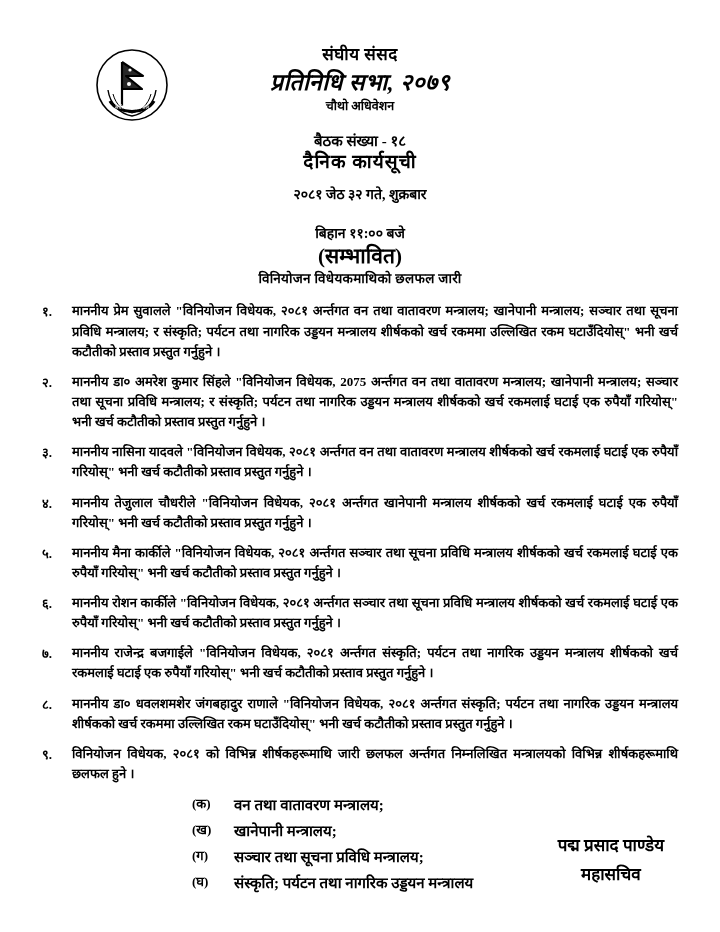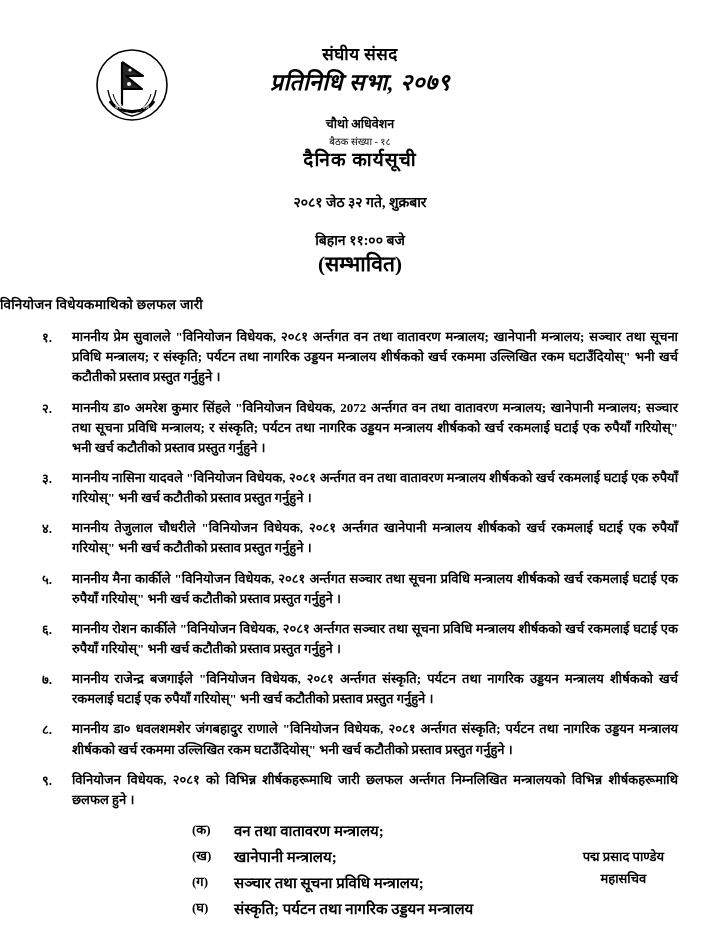--- a/index.html
+++ b/index.html
@@ -48,53 +48,53 @@
   .line-sabha {
     font-size: 23px;
     font-weight: bold;
     margin-top: 4px;
     letter-spacing: 0.5px;
     font-style: italic;
   }
   .line-adhiveshan {
     font-size: 12.5px;
     font-weight: bold;
-    margin-top: 19px;
+    margin-top: 1px;
   }
   .line-baithak {
-    font-size: 10px;
-    font-weight: normal;
-    margin-top: 3px;
+    font-size: 15px;
+    font-weight: bold;
+    margin-top: 17px;
   }
   .line-karyasuchi {
     font-size: 19px;
     font-weight: bold;
     letter-spacing: 1px;
   }
   .line-date {
     font-size: 14px;
     font-weight: bold;
-    margin-top: 22px;
+    margin-top: 12px;
   }
   .line-time {
     font-size: 14px;
     font-weight: bold;
     margin-top: 21px;
   }
   .line-sambhavit {
     font-size: 21px;
     font-weight: bold;
     margin-top: 1px;
   }
 
   
   .subtitle {
+    text-align: center;
     font-size: 13.5px;
     font-weight: bold;
-    margin-top: 18px;
     letter-spacing: 0.3px;
   }
 
   
   .items {
     margin: 14px 42px 0 42px;
   }
   .item {
     display: flex;
     align-items: flex-start;
@@ -134,21 +134,21 @@
     font-size: 15px;
     font-weight: bold;
   }
 
   
   .signature {
     position: absolute;
     right: 56px;
     bottom: 42px;
     text-align: center;
-    font-size: 13px;
+    font-size: 17px;
     font-weight: bold;
     line-height: 1.7;
   }
 </style>
 </head>
 <body>
 
 <div class="page">
 
   <div class="emblem">
@@ -184,21 +184,21 @@
 
   <div class="items">
 
     <div class="item">
       <div class="item-num">१.</div>
       <div class="item-text">माननीय प्रेम सुवालले "विनियोजन विधेयक, २०८१ अर्न्तगत वन तथा वातावरण मन्त्रालय; खानेपानी मन्त्रालय; सञ्चार तथा सूचना प्रविधि मन्त्रालय; र संस्कृति; पर्यटन तथा नागरिक उड्डयन मन्त्रालय शीर्षकको खर्च रकममा उल्लिखित रकम घटाउँदियोस्" भनी खर्च कटौतीको प्रस्ताव प्रस्तुत गर्नुहुने ।</div>
     </div>
 
     <div class="item">
       <div class="item-num">२.</div>
-      <div class="item-text">माननीय डा० अमरेश कुमार सिंहले "विनियोजन विधेयक, 2072 अर्न्तगत वन तथा वातावरण मन्त्रालय; खानेपानी मन्त्रालय; सञ्चार तथा सूचना प्रविधि मन्त्रालय; र संस्कृति; पर्यटन तथा नागरिक उड्डयन मन्त्रालय शीर्षकको खर्च रकमलाई घटाई एक रुपैयाँ गरियोस्" भनी खर्च कटौतीको प्रस्ताव प्रस्तुत गर्नुहुने ।</div>
+      <div class="item-text">माननीय डा० अमरेश कुमार सिंहले "विनियोजन विधेयक, 2075 अर्न्तगत वन तथा वातावरण मन्त्रालय; खानेपानी मन्त्रालय; सञ्चार तथा सूचना प्रविधि मन्त्रालय; र संस्कृति; पर्यटन तथा नागरिक उड्डयन मन्त्रालय शीर्षकको खर्च रकमलाई घटाई एक रुपैयाँ गरियोस्" भनी खर्च कटौतीको प्रस्ताव प्रस्तुत गर्नुहुने ।</div>
     </div>
 
     <div class="item">
       <div class="item-num">३.</div>
       <div class="item-text">माननीय नासिना यादवले "विनियोजन विधेयक, २०८१ अर्न्तगत वन तथा वातावरण मन्त्रालय शीर्षकको खर्च रकमलाई घटाई एक रुपैयाँ गरियोस्" भनी खर्च कटौतीको प्रस्ताव प्रस्तुत गर्नुहुने ।</div>
     </div>
 
     <div class="item">
       <div class="item-num">४.</div>
       <div class="item-text">माननीय तेजुलाल चौधरीले "विनियोजन विधेयक, २०८१ अर्न्तगत खानेपानी मन्त्रालय शीर्षकको खर्च रकमलाई घटाई एक रुपैयाँ गरियोस्" भनी खर्च कटौतीको प्रस्ताव प्रस्तुत गर्नुहुने ।</div>

